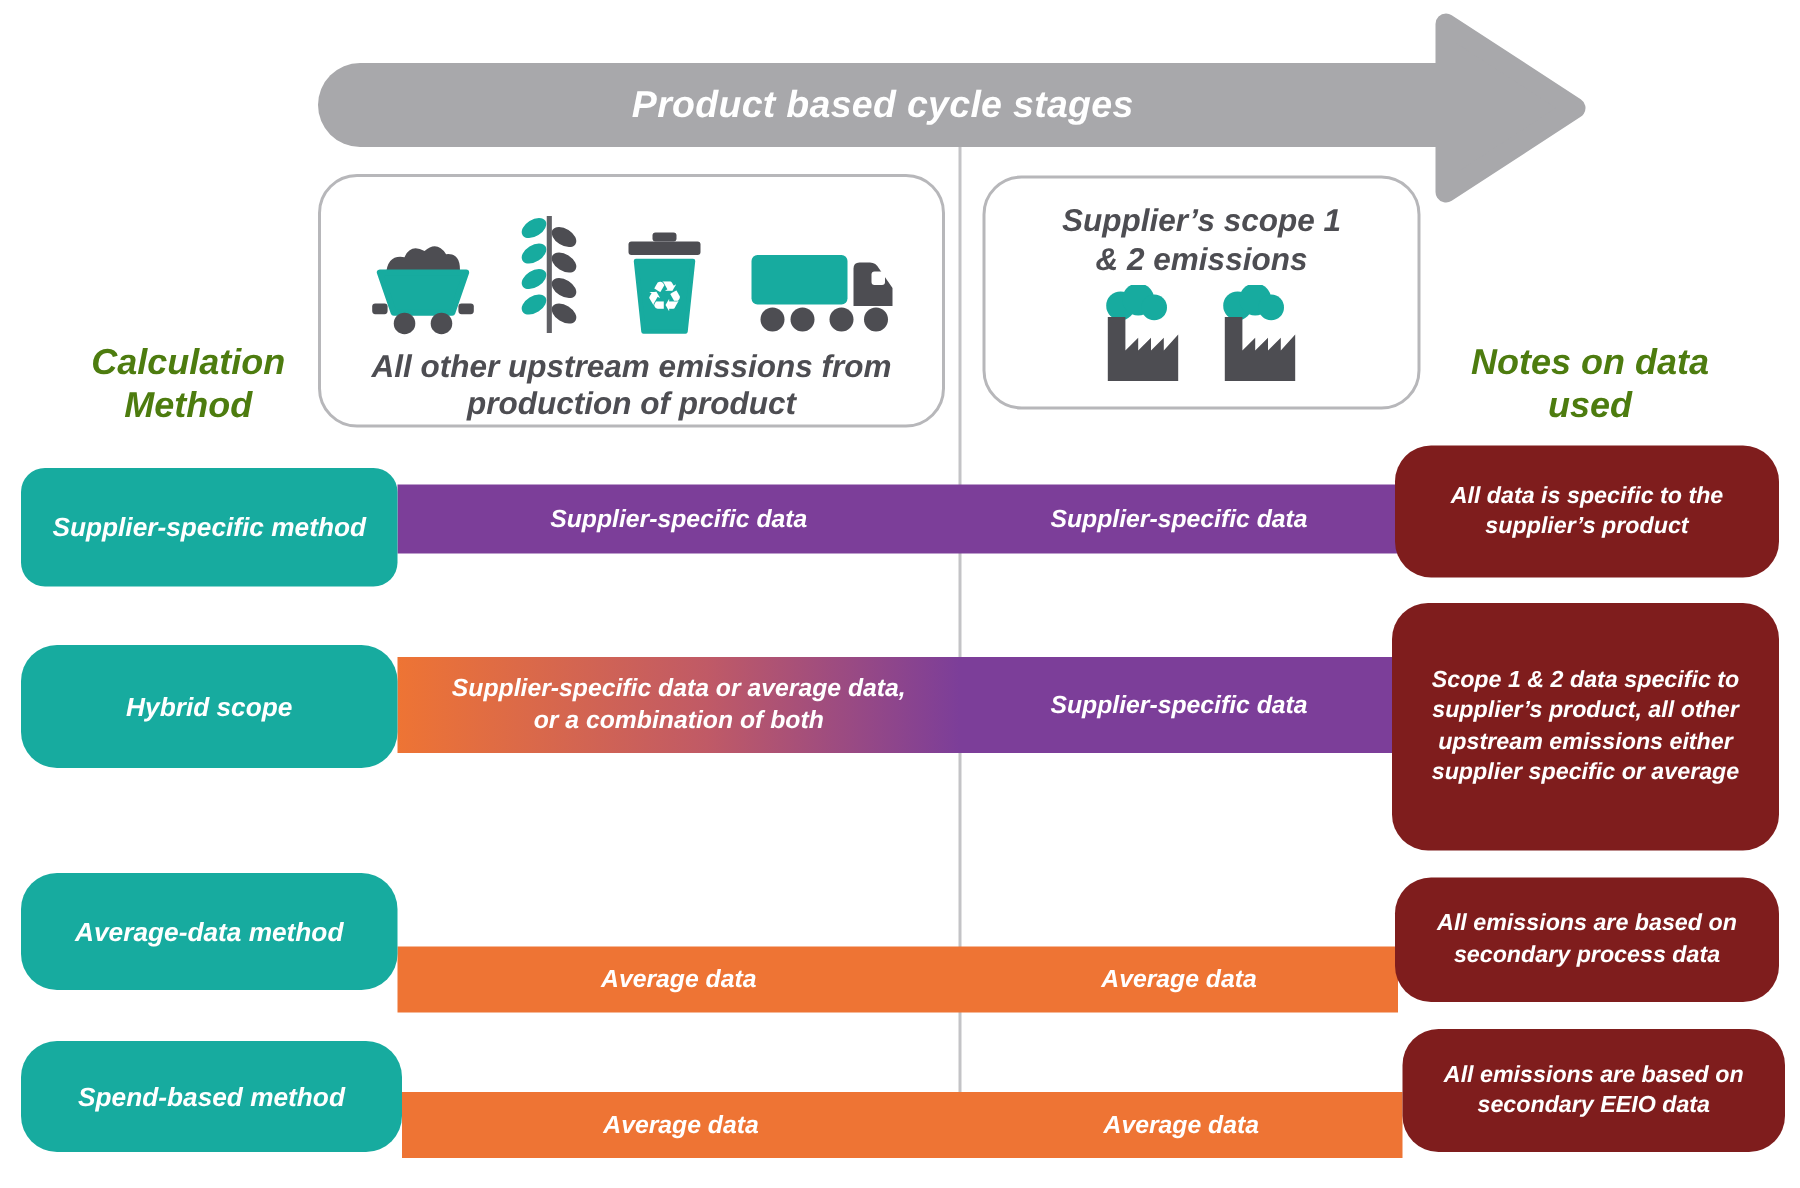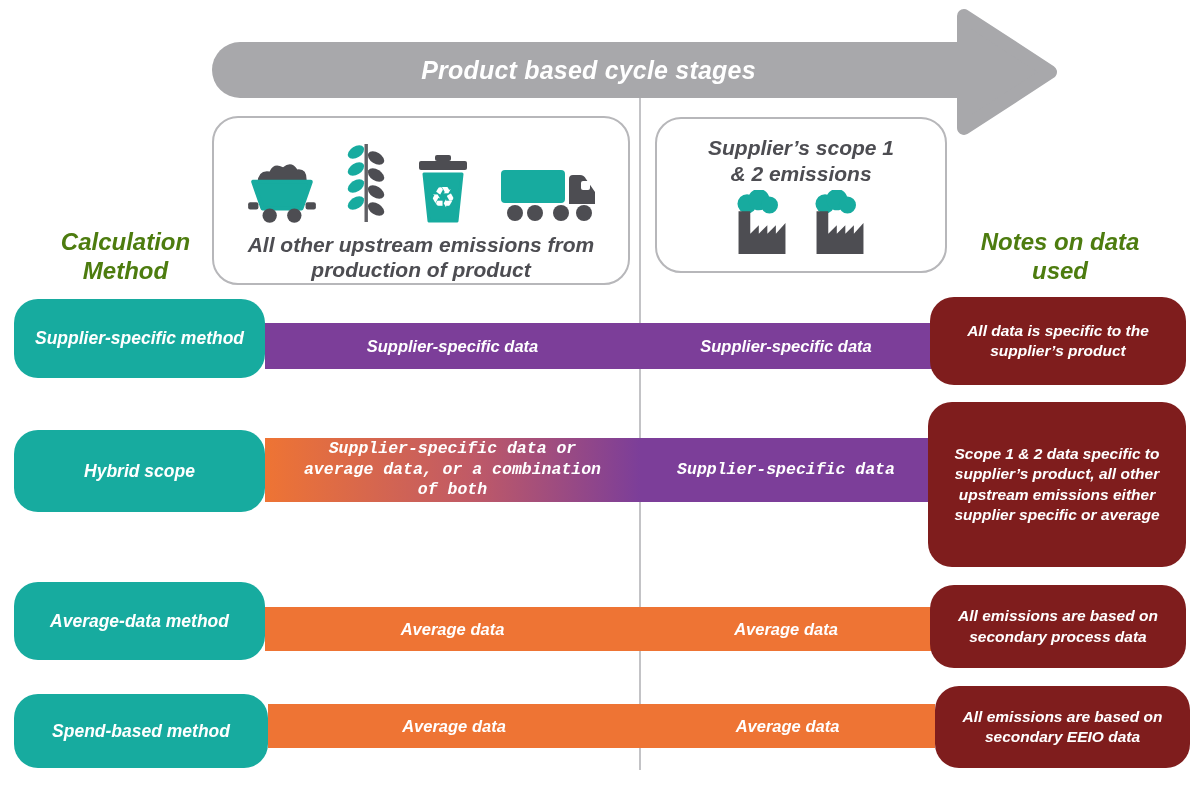--- a/index.html
+++ b/index.html
@@ -49,21 +49,21 @@
   }
   
   .bar {
     position:absolute; left:265px; width:667px; display:flex; z-index:1;
     color:#ffffff; font-size:16.5px;
   }
   .bar-cell { display:flex; align-items:center; justify-content:center; text-align:center; line-height:1.25; }
   .bar-cell.left  { width:375px; }
   .bar-cell.right { width:292px; }
   .bar.purple  { background:#7c3e99; }
-  .bar.orange  { background:#ee7434; }
+  .bar.orange  { background:#ee7434;margin-top:24px; }
   .bar.hybrid .left  { background:linear-gradient(90deg,#ee7434 0%, #c05a66 55%, #7c3e99 100%); padding:0 26px; }
   .bar.hybrid .right { background:#7c3e99; }
 
   
   .notes-box {
     position:absolute; background:#7f1d1d; border-radius:24px; color:#ffffff;
     display:flex; align-items:center; justify-content:center; text-align:center;
     font-size:15.5px; line-height:1.3; padding:8px 0; z-index:2;
   }
 </style>
@@ -143,35 +143,35 @@
             <circle cx="36" cy="14" r="8"></circle>
         </g>
         <path d="M7,60 V20 H18 V41 L26,33 V41 L34,33 V41 L42,33 V41 L51,31 V60 Z" fill="#4d4d52"></path>
       </svg>
     </div>
   </div>
 
   <div class="col-header" id="calc-header">Calculation Method</div>
   <div class="col-header" id="notes-header">Notes on data used</div>
 
-  <div class="method-box" style="top:299px; height:79px;">
+  <div class="method-box" style="top:312px; height:79px;border-radius:16px;">
     <span>Supplier-specific method</span>
   </div>
   <div class="bar purple" style="top:323px; height:46px;">
     <div class="bar-cell left">Supplier-specific data</div>
     <div class="bar-cell right">Supplier-specific data</div>
   </div>
   <div class="notes-box" style="left:930px; top:297px; width:256px; height:88px;">
     <span>All data is specific to the supplier’s product</span>
   </div>
 
   <div class="method-box" style="top:430px; height:82px;">
     <span>Hybrid scope</span>
   </div>
-  <div class="bar hybrid" style="top:438px; height:64px;font-family:Liberation Mono, monospace;">
+  <div class="bar hybrid" style="top:438px; height:64px;">
     <div class="bar-cell left">Supplier-specific data or average data, or a combination of both</div>
     <div class="bar-cell right">Supplier-specific data</div>
   </div>
   <div class="notes-box" style="left:928px; top:402px; width:258px; height:165px;">
     <span>Scope 1 &amp; 2 data specific to supplier’s product, all other upstream emissions either supplier specific or average</span>
   </div>
 
   <div class="method-box" style="top:582px; height:78px;">
     <span>Average-data method</span>
   </div>

